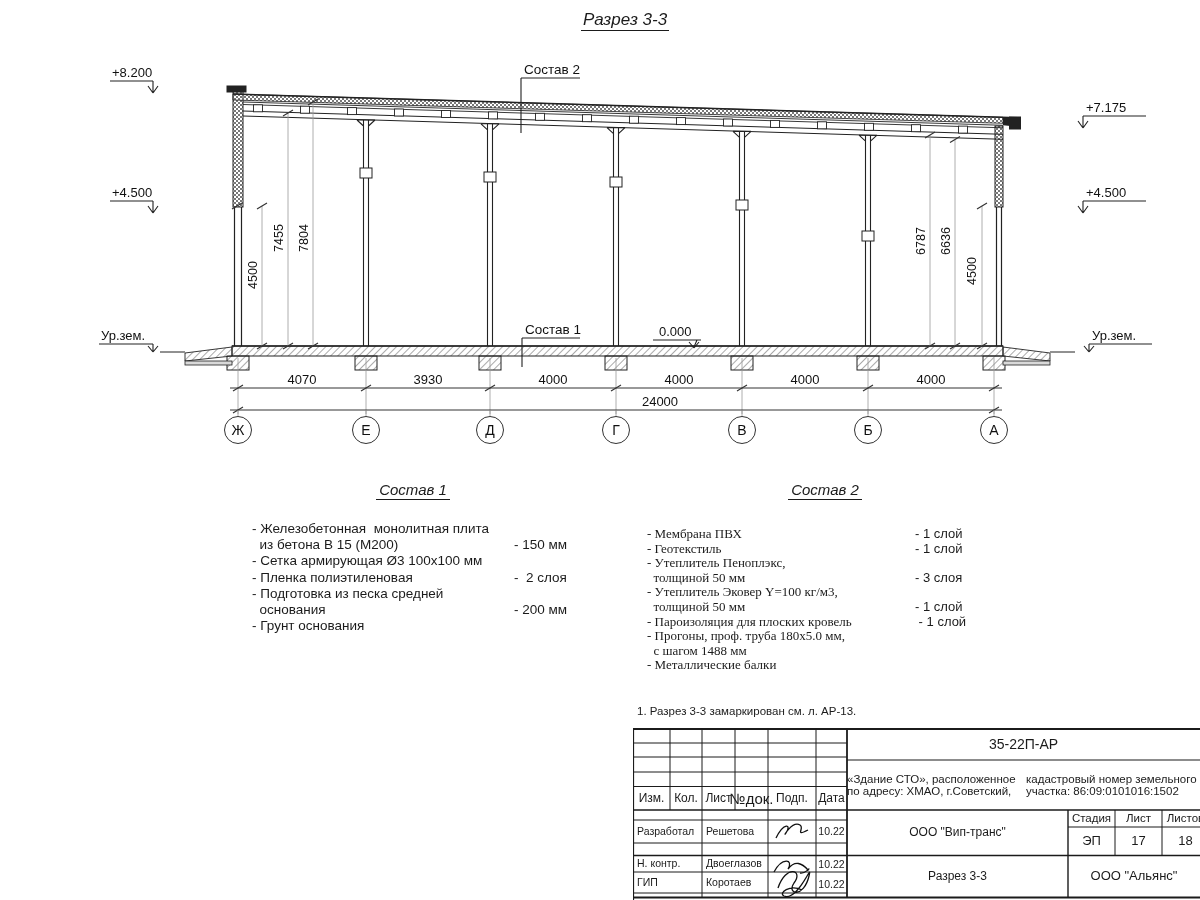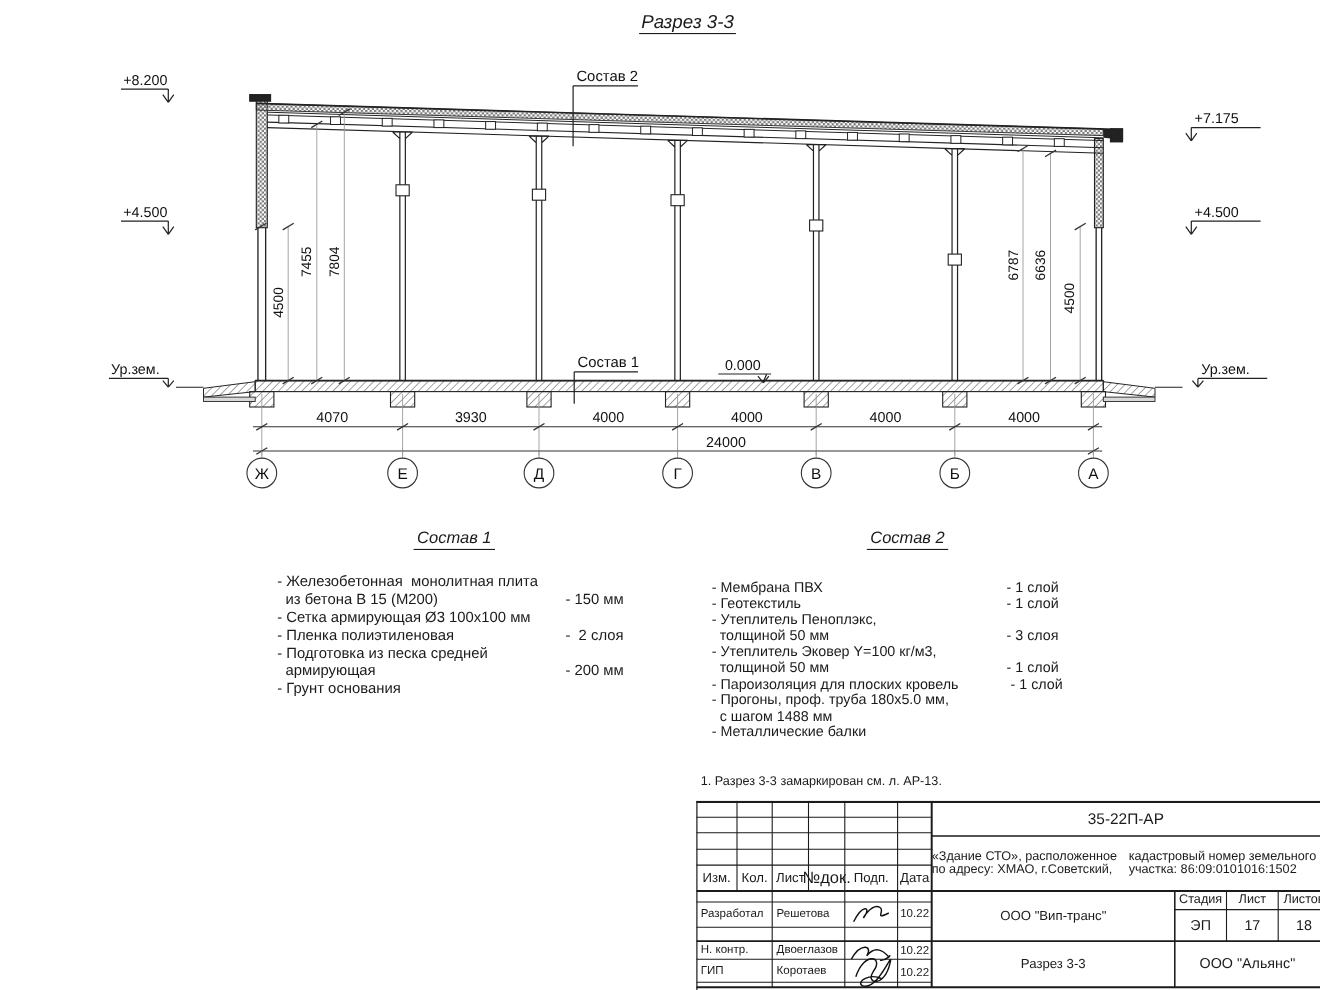--- a/index.html
+++ b/index.html
@@ -9,21 +9,21 @@
   .drawing-title{position:absolute;left:540px;top:10px;width:170px;text-align:center;
                  font-size:17px;font-style:italic;}
   .drawing-title span{border-bottom:1.4px solid #1b1b1b;padding:0 2px 1px 2px;}
   .sostav-title{position:absolute;width:170px;text-align:center;font-size:15px;font-style:italic;}
   .sostav-title span{border-bottom:1.3px solid #1b1b1b;padding:0 3px 1px 3px;}
   .list{position:absolute;font-size:13.5px;}
   .list .row{display:flex;line-height:16.2px;}
   .list2 .row{line-height:14.6px;font-size:13px;}
   .lt{white-space:pre;}
   .list1 .lt{width:262px;}
-  .list2 .lt{width:268px;}
+  .list2 .lt{width:268px;font-family:Liberation Serif, serif;}
   .lv{white-space:pre;width:100px;}
   .note{position:absolute;left:637px;top:705px;font-size:11.5px;}
   .tb-text{position:absolute;display:flex;align-items:center;justify-content:center;
            text-align:center;font-size:11.5px;line-height:1.15;}
   .tb-left{justify-content:flex-start;text-align:left;}
   svg text{font-family:"Liberation Sans",sans-serif;fill:#111;}
 </style>
 </head>
 <body>
 
@@ -202,21 +202,21 @@
       </div>
     <div class="row">
         <div class="lt">- Пленка полиэтиленовая</div>
         <div class="lv">-  2 слоя</div>
       </div>
     <div class="row">
         <div class="lt">- Подготовка из песка средней</div>
         <div class="lv"></div>
       </div>
     <div class="row">
-        <div class="lt">  армирующая</div>
+        <div class="lt">  основания</div>
         <div class="lv">- 200 мм</div>
       </div>
     <div class="row">
         <div class="lt">- Грунт основания</div>
         <div class="lv"></div>
       </div>
   </div>
 
   <div class="sostav-title" style="left:740px;top:481px">
     <span>Состав 2</span>

